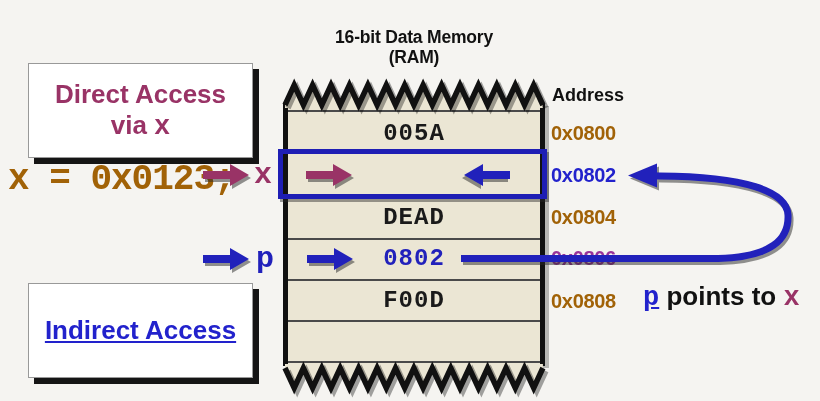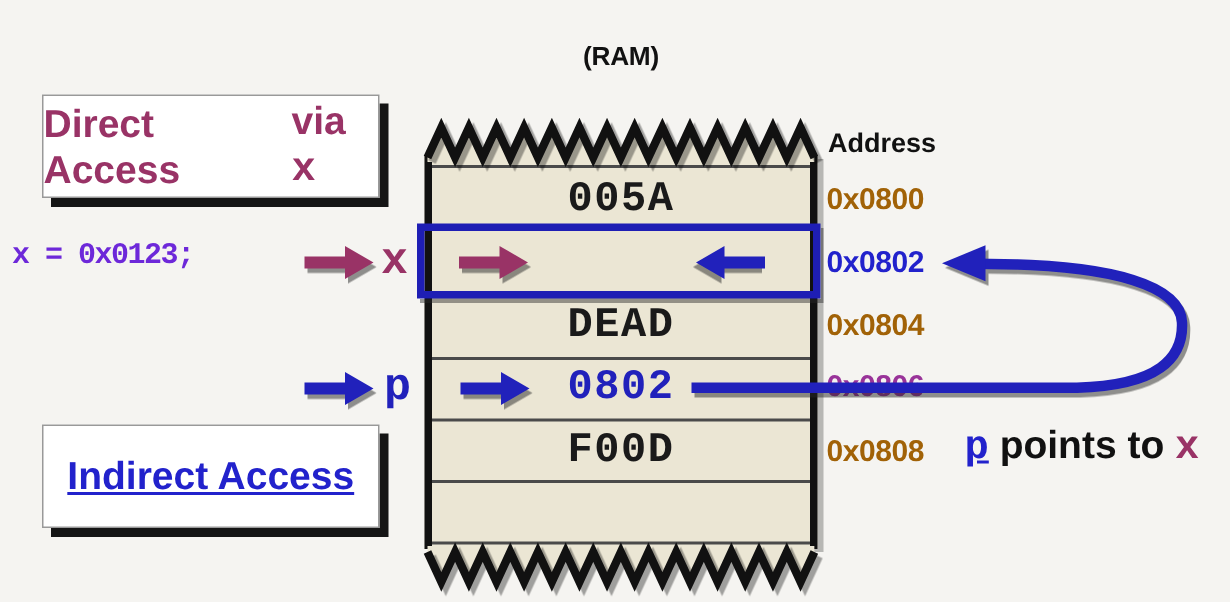--- a/index.html
+++ b/index.html
@@ -14,61 +14,62 @@
   
   .title-block{left:283px;top:27px;width:262px;text-align:center;color:#111;
     font-weight:bold;font-size:17.5px;line-height:20px;letter-spacing:-0.2px;}
 
   
   .table-body{left:283px;top:104px;width:262px;height:262px;box-sizing:border-box;
     background:#ebe6d4;border-left:5px solid #111;border-right:5px solid #111;
     box-shadow:4px 2px 0 rgba(0,0,0,0.25);}
   .divider{left:288px;width:252px;height:2px;background:#4a4a4a;}
   .mem-value{left:288px;width:252px;height:40px;display:flex;align-items:center;justify-content:center;
-    font-size:28px;font-weight:600;color:#1a1a1a;letter-spacing:1px;}
+    font-size:24px;font-weight:600;color:#1a1a1a;letter-spacing:1px;}
   .val-red{color:#cc2222;}
   .val-blue{color:#2121bb;}
 
   .highlight-box{left:278px;top:149px;width:269px;height:50px;box-sizing:border-box;
     border:5px solid #1e1eb4;box-shadow:2px 3px 0 rgba(40,40,40,0.45);}
 
   
   .addr-header{left:552px;top:85px;font-size:18px;font-weight:bold;color:#111;}
   .addr{left:551px;width:90px;height:26px;display:flex;align-items:center;
     font-size:20px;font-weight:bold;color:#a16207;letter-spacing:-0.3px;}
   .addr-blue{color:#2222cc;}
   .addr-magenta{color:#993399;}
 
   
-  .note-box{width:225px;height:69px;box-sizing:border-box;background:#fff;
+  .note-box{width:225px;height:95px;box-sizing:border-box;background:#fff;
     border:1.5px solid #999;box-shadow:6px 6px 0 #151515;
-    display:flex;flex-direction:row;align-items:center;justify-content:center;
+    display:flex;flex-direction:column;align-items:center;justify-content:center;
     font-weight:bold;font-size:26px;line-height:31px;}
   .plum-text{color:#993366;}
   .blue-text{color:#2222cc;text-decoration:underline;}
   .note-box .mono{font-size:27px;font-weight:bold;}
 
-  .code-line{left:8px;top:159px;font-size:20px;font-weight:600;color:#6d28d9;letter-spacing:-1px;}
+  .code-line{left:8px;top:159px;font-size:36px;font-weight:600;color:#a16207;letter-spacing:-1px;}
   .var-label{font-size:30px;font-weight:bold;}
   .x-label{left:254px;top:158px;color:#993366;}
   .p-label{left:256px;top:242px;color:#2121bb;}
 
   .pointer-note{left:643px;top:281px;font-size:26px;font-weight:bold;color:#111;white-space:nowrap;}
   .pointer-note .mono{font-size:27px;}
 
   svg.overlay{position:absolute;left:0;top:0;pointer-events:none;}
   .shadowed{filter:drop-shadow(2.5px 3px 0 rgba(40,40,40,0.5));}
   .zz-shadow{filter:drop-shadow(3px 3px 0 rgba(0,0,0,0.35));}
 </style>
 </head>
 <body>
 
 <div id="canvas">
 
   <div class="abs title-block">
+    <div>16-bit Data Memory</div>
     <div>(RAM)</div>
   </div>
 
   <div class="abs addr-header">Address</div>
 
   <div class="abs table-body"></div>
 
   <div class="abs divider" style="top:110px"></div>
   <div class="abs divider" style="top:197px"></div>
   <div class="abs divider" style="top:238px"></div>

